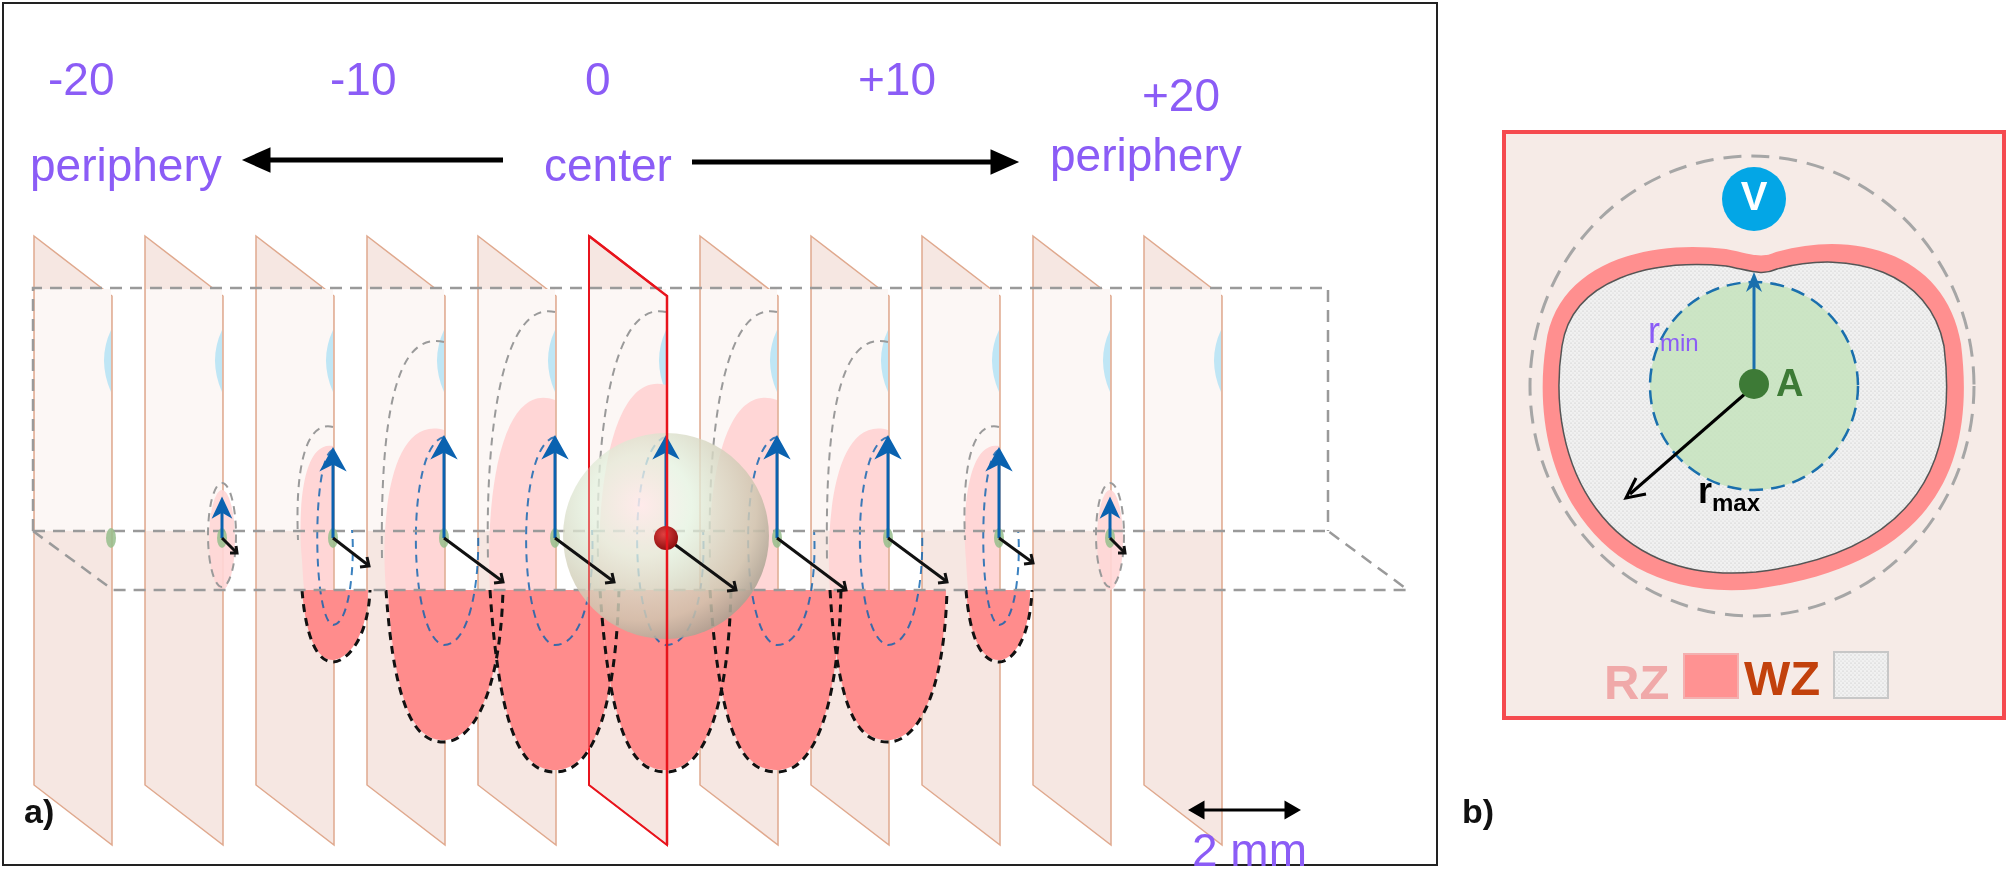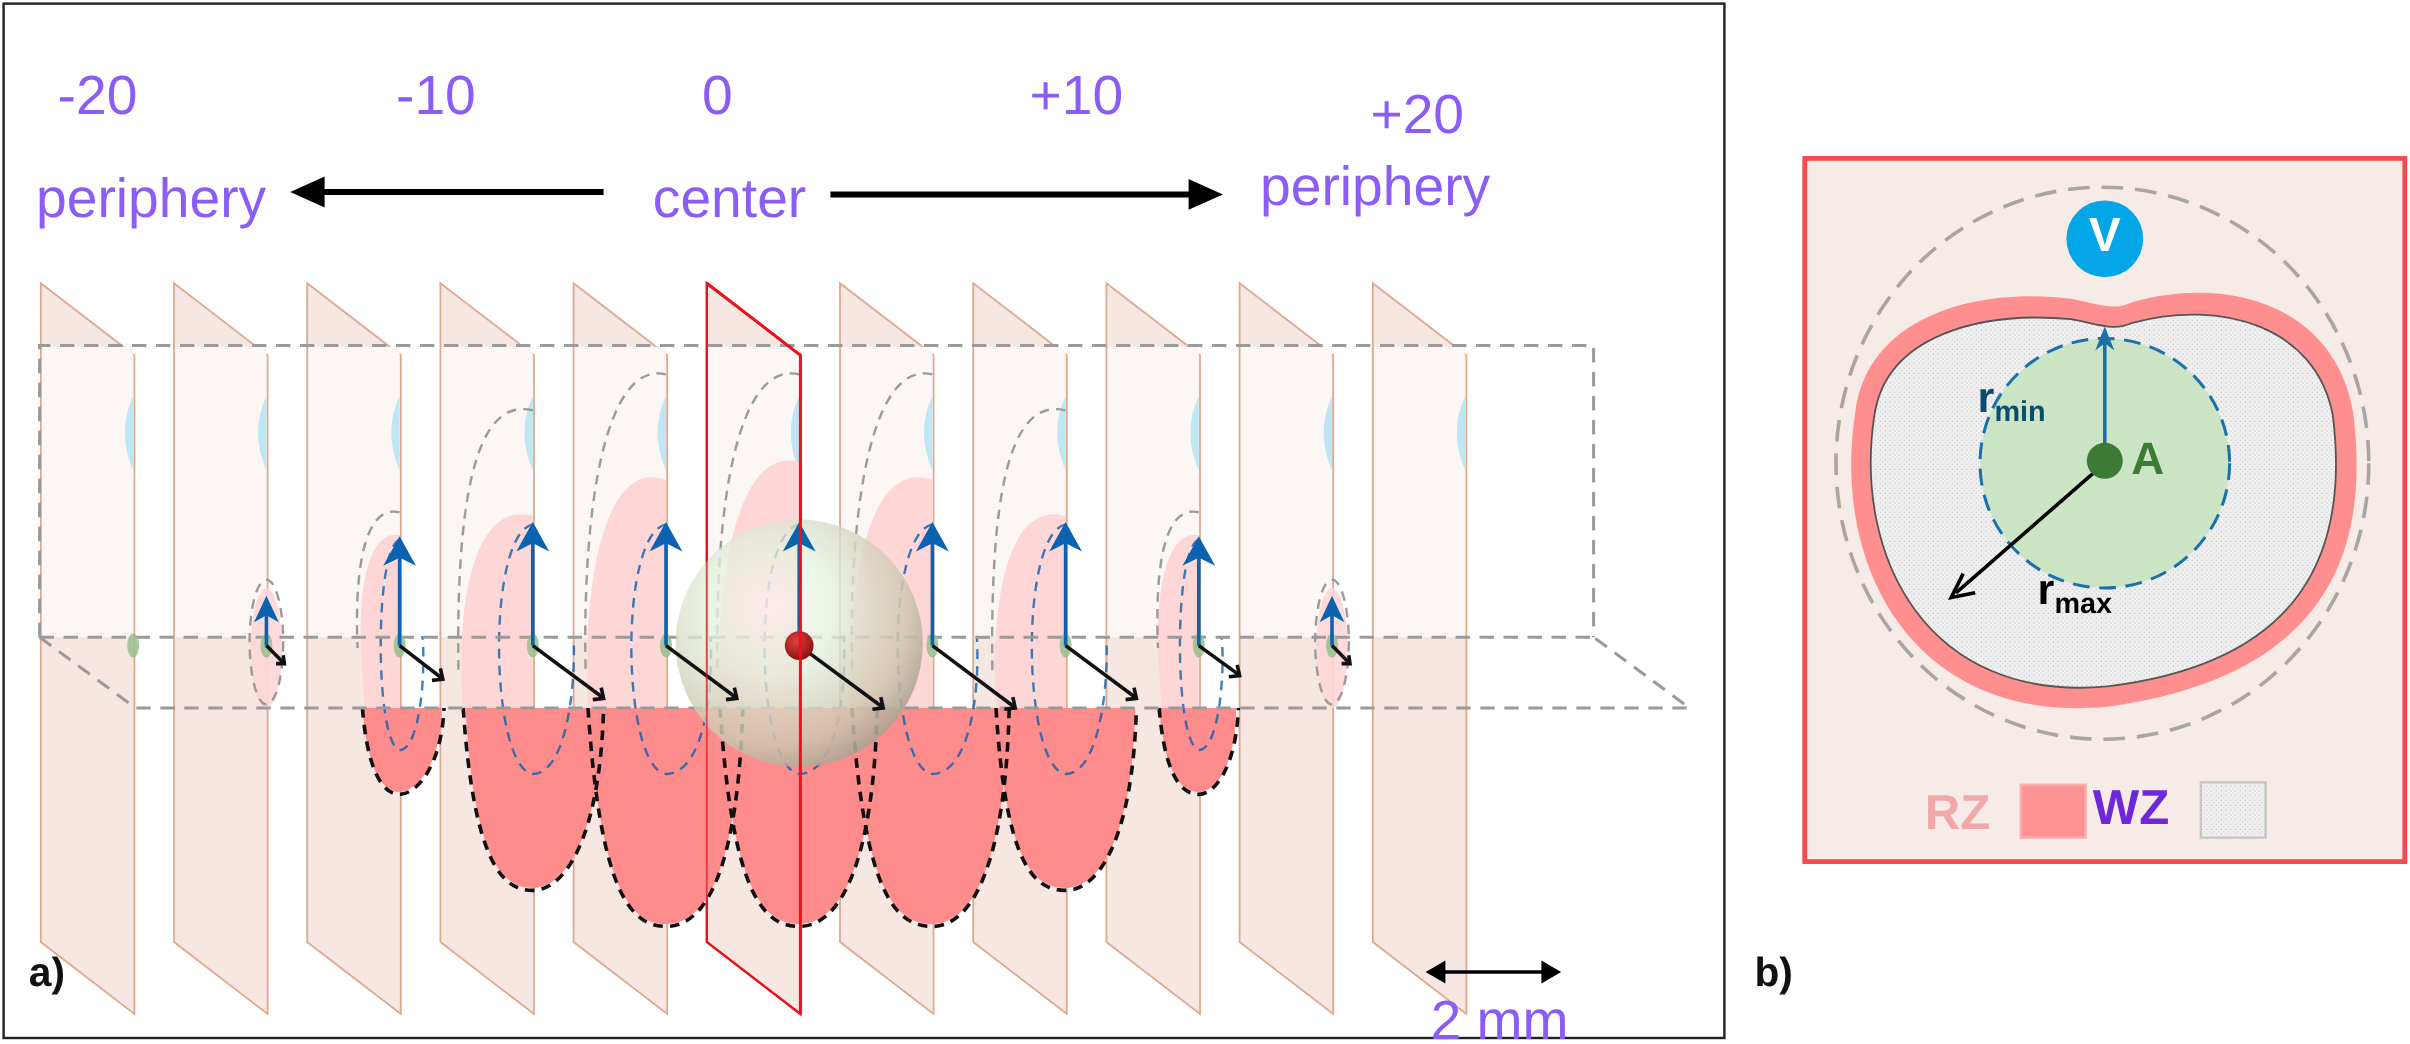--- a/index.html
+++ b/index.html
@@ -5,21 +5,21 @@
   html, body { margin: 0; padding: 0; background: #ffffff; }
   body { width: 2008px; height: 870px; position: relative; overflow: hidden;
          font-family: "Liberation Sans", sans-serif; }
   .panel-a { position: absolute; left: 2px; top: 2px; width: 1436px; height: 864px;
              border: 2px solid #222; box-sizing: border-box; background: #fff; }
   .lbl { position: absolute; color: #8b5cf6; font-size: 46px; white-space: nowrap; }
   .panel-letter { position: absolute; font-size: 34px; font-weight: bold; color: #111; }
   svg { position: absolute; left: 0; top: 0; }
   .panel-b { position: absolute; left: 1502px; top: 130px; width: 504px; height: 590px;
              border: 4px solid #f54a4f; box-sizing: border-box; background: #f6ebe7; }
-  .legend-item { position: absolute; font-weight: bold; font-size: 41px; }
+  .legend-item { position: absolute; font-weight: bold; font-size: 49px; }
 </style>
 </head>
 <body>
 
 <div class="panel-a"></div>
 
 <svg width="2008" height="870" viewBox="0 0 2008 870">
   <defs>
     <radialGradient id="sphereGrad" cx="0.38" cy="0.35" r="0.7">
       <stop offset="0" stop-color="#ffeeee" stop-opacity="0.85"></stop>
@@ -268,23 +268,23 @@
 
     <circle cx="248" cy="65" r="32" fill="#03a6e6"></circle>
 
     <rect x="178" y="520" width="54" height="44" fill="#ff9292" stroke="#f4b0b0" stroke-width="2"></rect>
     <rect x="328" y="518" width="54" height="46" fill="url(#dotsB)" stroke="#c7c7c7" stroke-width="2"></rect>
   </svg>
 
   <div style="position:absolute; left:234px; top:40px; width:28px; text-align:center; color:#fff; font-weight:bold; font-size:40px;">V</div>
   <div style="position:absolute; left:270px; top:228px; color:#3d7a36; font-weight:bold; font-size:38px;">A</div>
 
-  <div style="position:absolute; left:142px; top:176px; color:#0c4a6e; font-weight:bold;">
+  <div style="position:absolute; left:142px; top:176px; color:#8b5cf6; font-weight:normal;">
     <span style="font-size:36px;">r</span><span style="font-size:24px; position:relative; top:8px;">min</span>
   </div>
   <div style="position:absolute; left:170px; top:336px; color:#000; font-weight:bold;margin-left:22px;">
     <span style="font-size:36px;">r</span><span style="font-size:24px; position:relative; top:8px;">max</span>
   </div>
 
   <div class="legend-item" style="left:98px; top:520px; color:#f0a9a9;">RZ</div>
-  <div class="legend-item" style="left:238px; top:516px; color:#6d28d9;">WZ</div>
+  <div class="legend-item" style="left:238px; top:516px; color:#c2410c;">WZ</div>
 </div>
 <div class="panel-letter" style="left:1462px; top:792px;">b)</div>
 
 </body></html>

